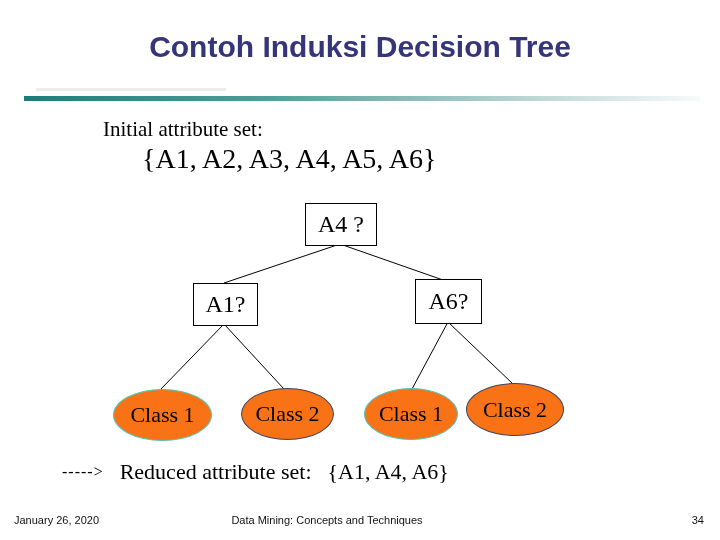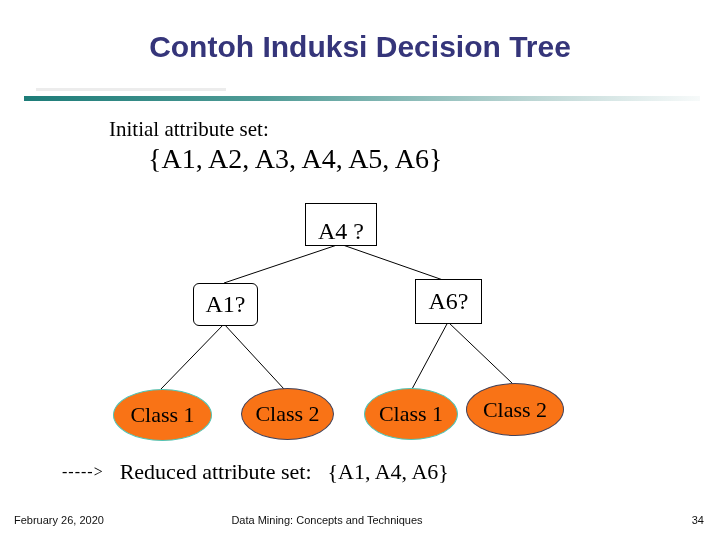--- a/index.html
+++ b/index.html
@@ -28,41 +28,41 @@
     background: #ececec;
   }
   .accent-bar {
     position: absolute;
     top: 96px; left: 24px;
     width: 676px; height: 5px;
     background: linear-gradient(to right, #1d7c78 0%, #4f9b96 35%, #bcd6d4 75%, #f7fafa 100%);
   }
   .initial-block {
     position: absolute;
-    top: 115px; left: 109px;
+    top: 115px; left: 103px;
     font-size: 21px;
     line-height: 29px;
   }
   .initial-set-line { font-size: 28px; margin-left: 39px; }
   .edges {
     position: absolute;
     top: 0; left: 0; width: 720px; height: 540px;
     pointer-events: none;
   }
   .node {
     position: absolute;
     background: #ffffff;
     border: 1px solid #000000;
     display: flex;
     align-items: center;
     justify-content: center;
     font-size: 24px;
   }
-  .node-root { left: 305px; top: 203px; width: 70px; height: 41px; align-items: flex-end; }
-  .node-a1   { left: 193px; top: 283px; width: 63px; height: 41px; border-radius: 6px; }
+  .node-root { left: 305px; top: 203px; width: 70px; height: 41px; }
+  .node-a1   { left: 193px; top: 283px; width: 63px; height: 41px; }
   .node-a6   { left: 415px; top: 279px; width: 65px; height: 43px; }
   .leaf {
     position: absolute;
     background: #f97316;
     border-radius: 50%;
     display: flex;
     align-items: center;
     justify-content: center;
     font-size: 22px;
   }
@@ -145,18 +145,18 @@
     <span>Class 2</span>
   </div>
 
   <div class="reduced-line">
     <span class="reduced-arrow">-----&gt;</span>
     <span class="reduced-label">Reduced attribute set:</span>
     <span>{A1, A4, A6}</span>
   </div>
 
   <div class="footer">
-    <span class="footer-date">February 26, 2020</span>
+    <span class="footer-date">January 26, 2020</span>
     <span class="footer-center">Data Mining: Concepts and Techniques</span>
     <span class="footer-page">34</span>
   </div>
 
 </div>
 
 </body></html>

